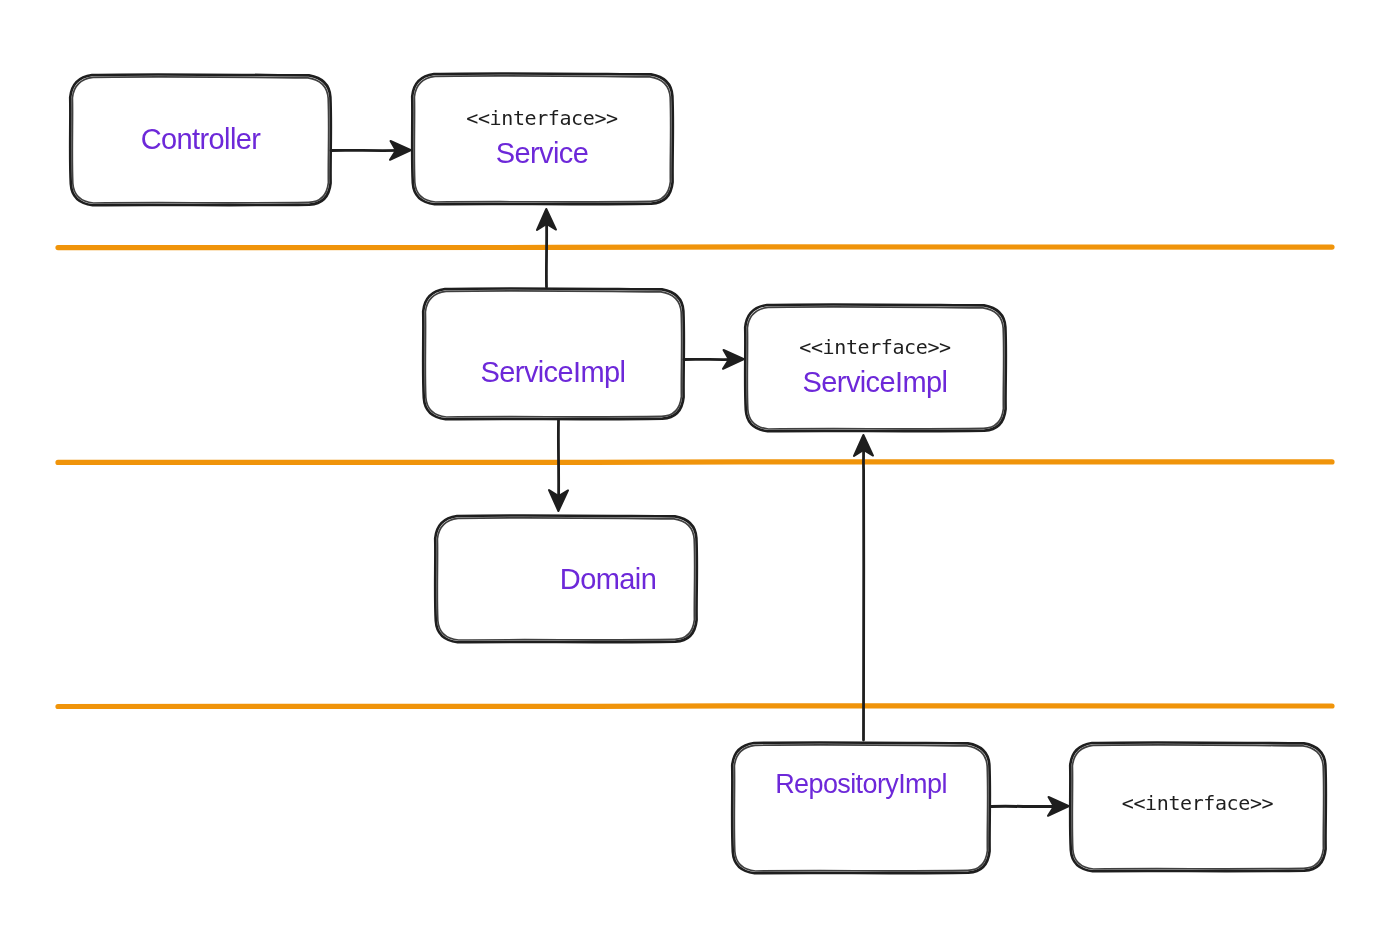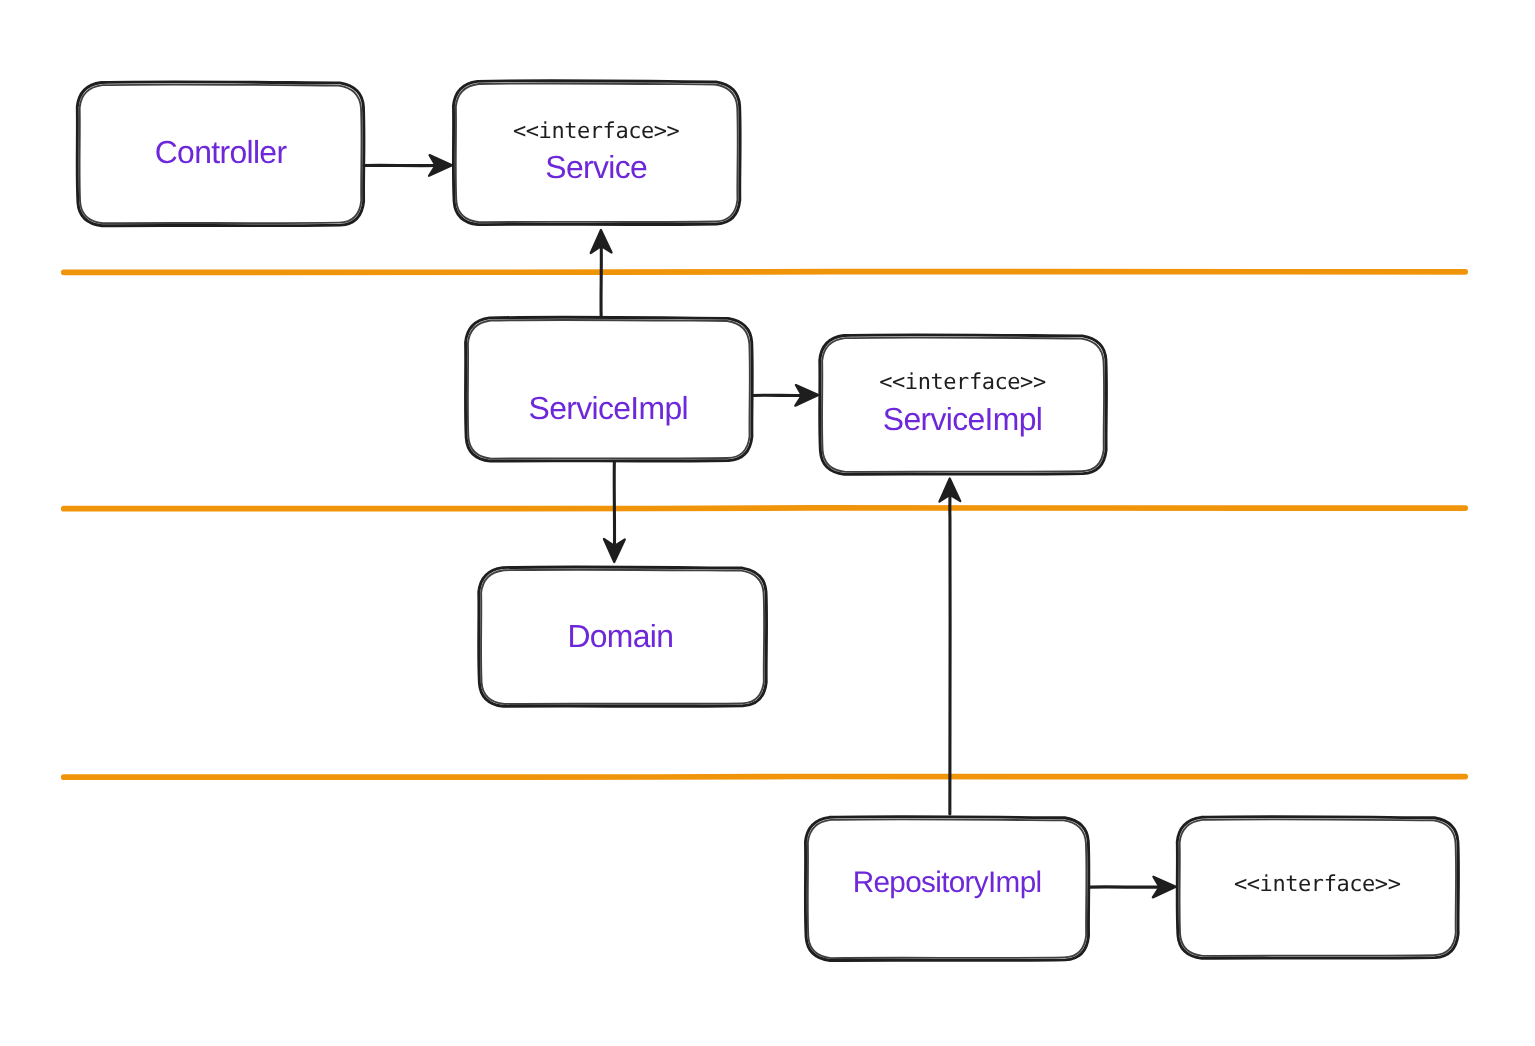--- a/index.html
+++ b/index.html
@@ -201,25 +201,25 @@
 
     <div class="node-text" style="left:423px; top:288px; width:260px; height:169px;">
       <div class="node-name">ServiceImpl</div>
     </div>
 
     <div class="node-text" style="left:745px; top:304px; width:260px; height:128px;">
       <div class="stereotype">&lt;&lt;interface&gt;&gt;</div>
       <div class="node-name">ServiceImpl</div>
     </div>
 
-    <div class="node-text" style="left:435px; top:515px; width:258px; height:130px;">
+    <div class="node-text" style="left:435px; top:515px; width:258px; height:130px;padding-left:44px;">
       <div class="node-name">Domain</div>
     </div>
 
-    <div class="node-text" style="left:732px; top:742px; width:258px; height:121px;">
+    <div class="node-text" style="left:732px; top:724px; width:258px; height:121px;">
       <div class="node-name small">RepositoryImpl</div>
     </div>
 
     <div class="node-text" style="left:1070px; top:742px; width:255px; height:130px;">
       <div class="stereotype">&lt;&lt;interface&gt;&gt;</div>
     </div>
 
   </div>
 </div>
 

